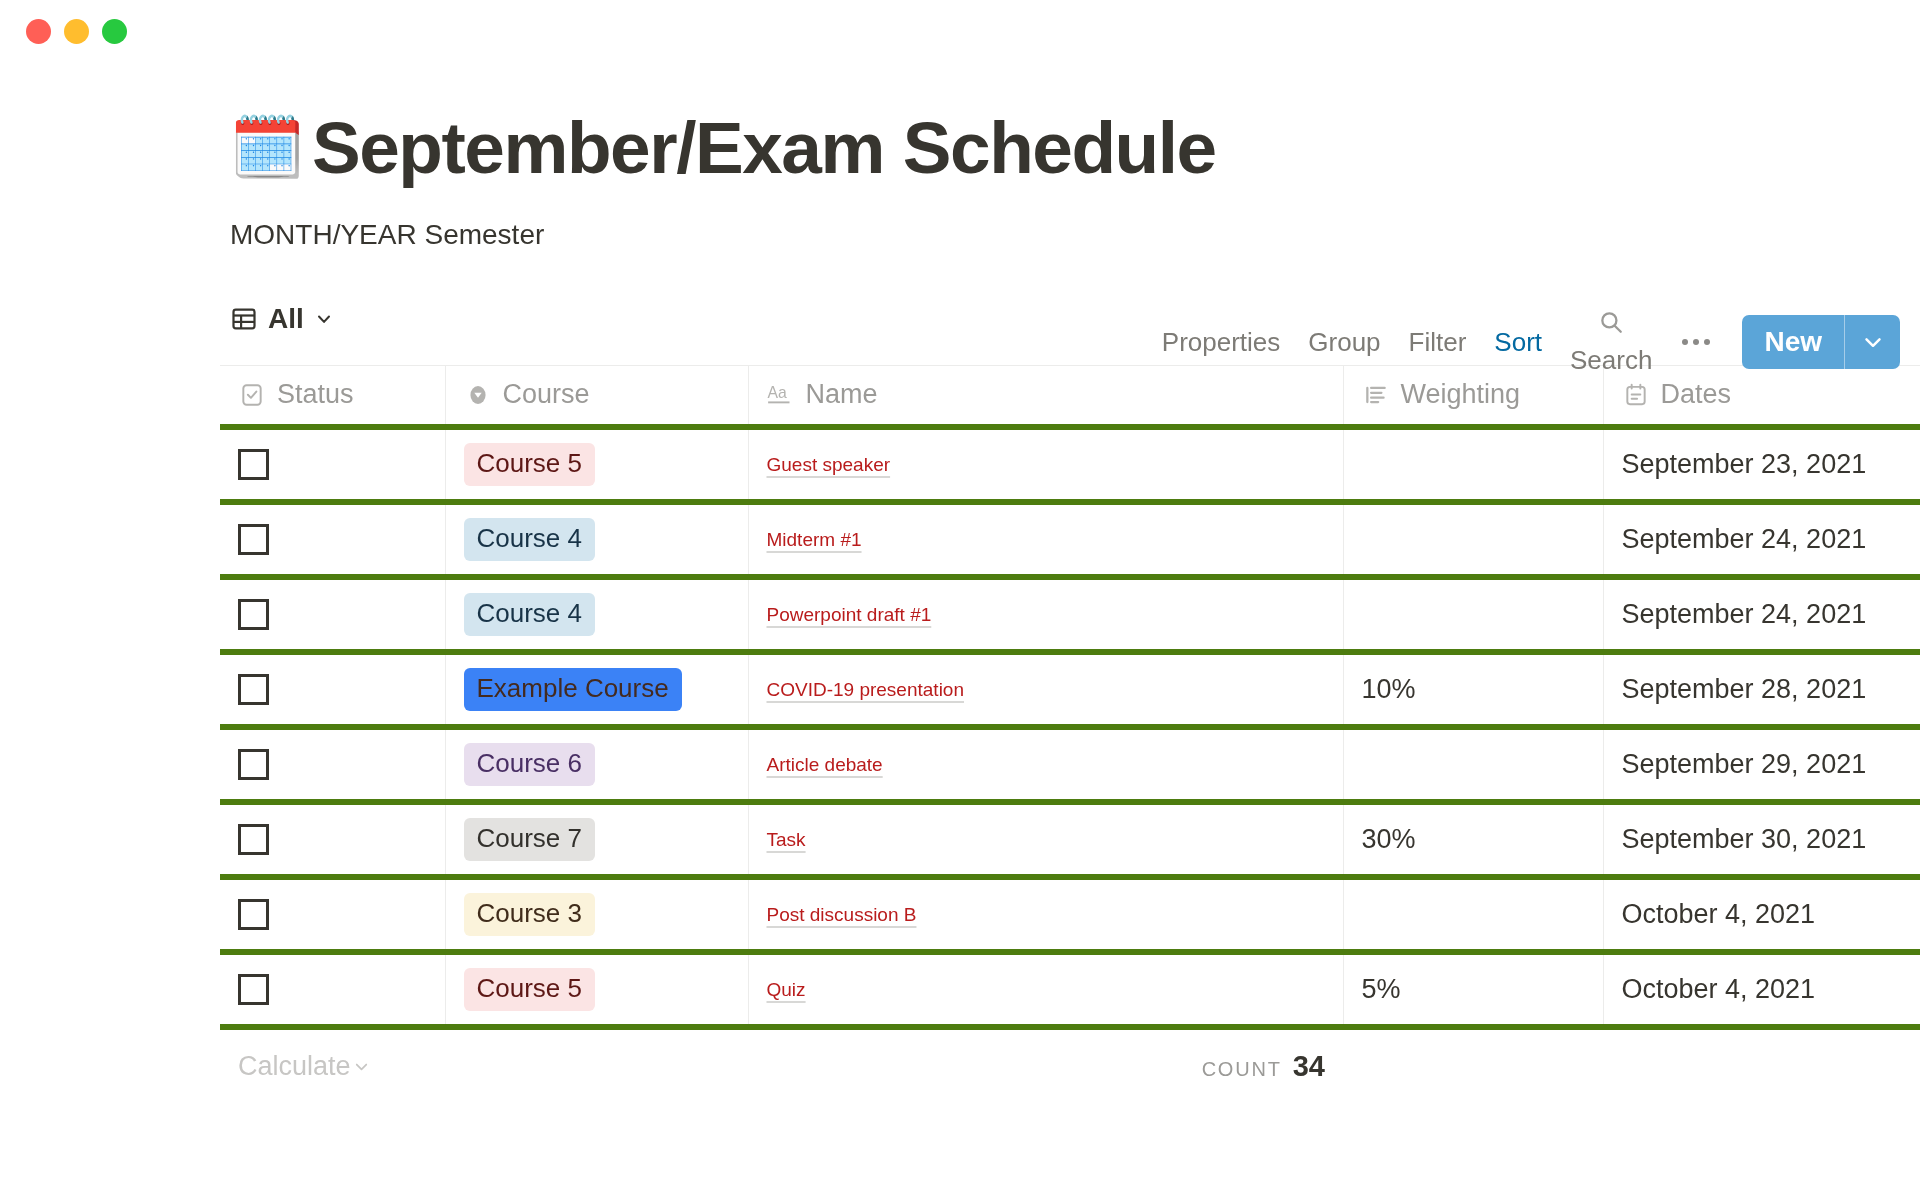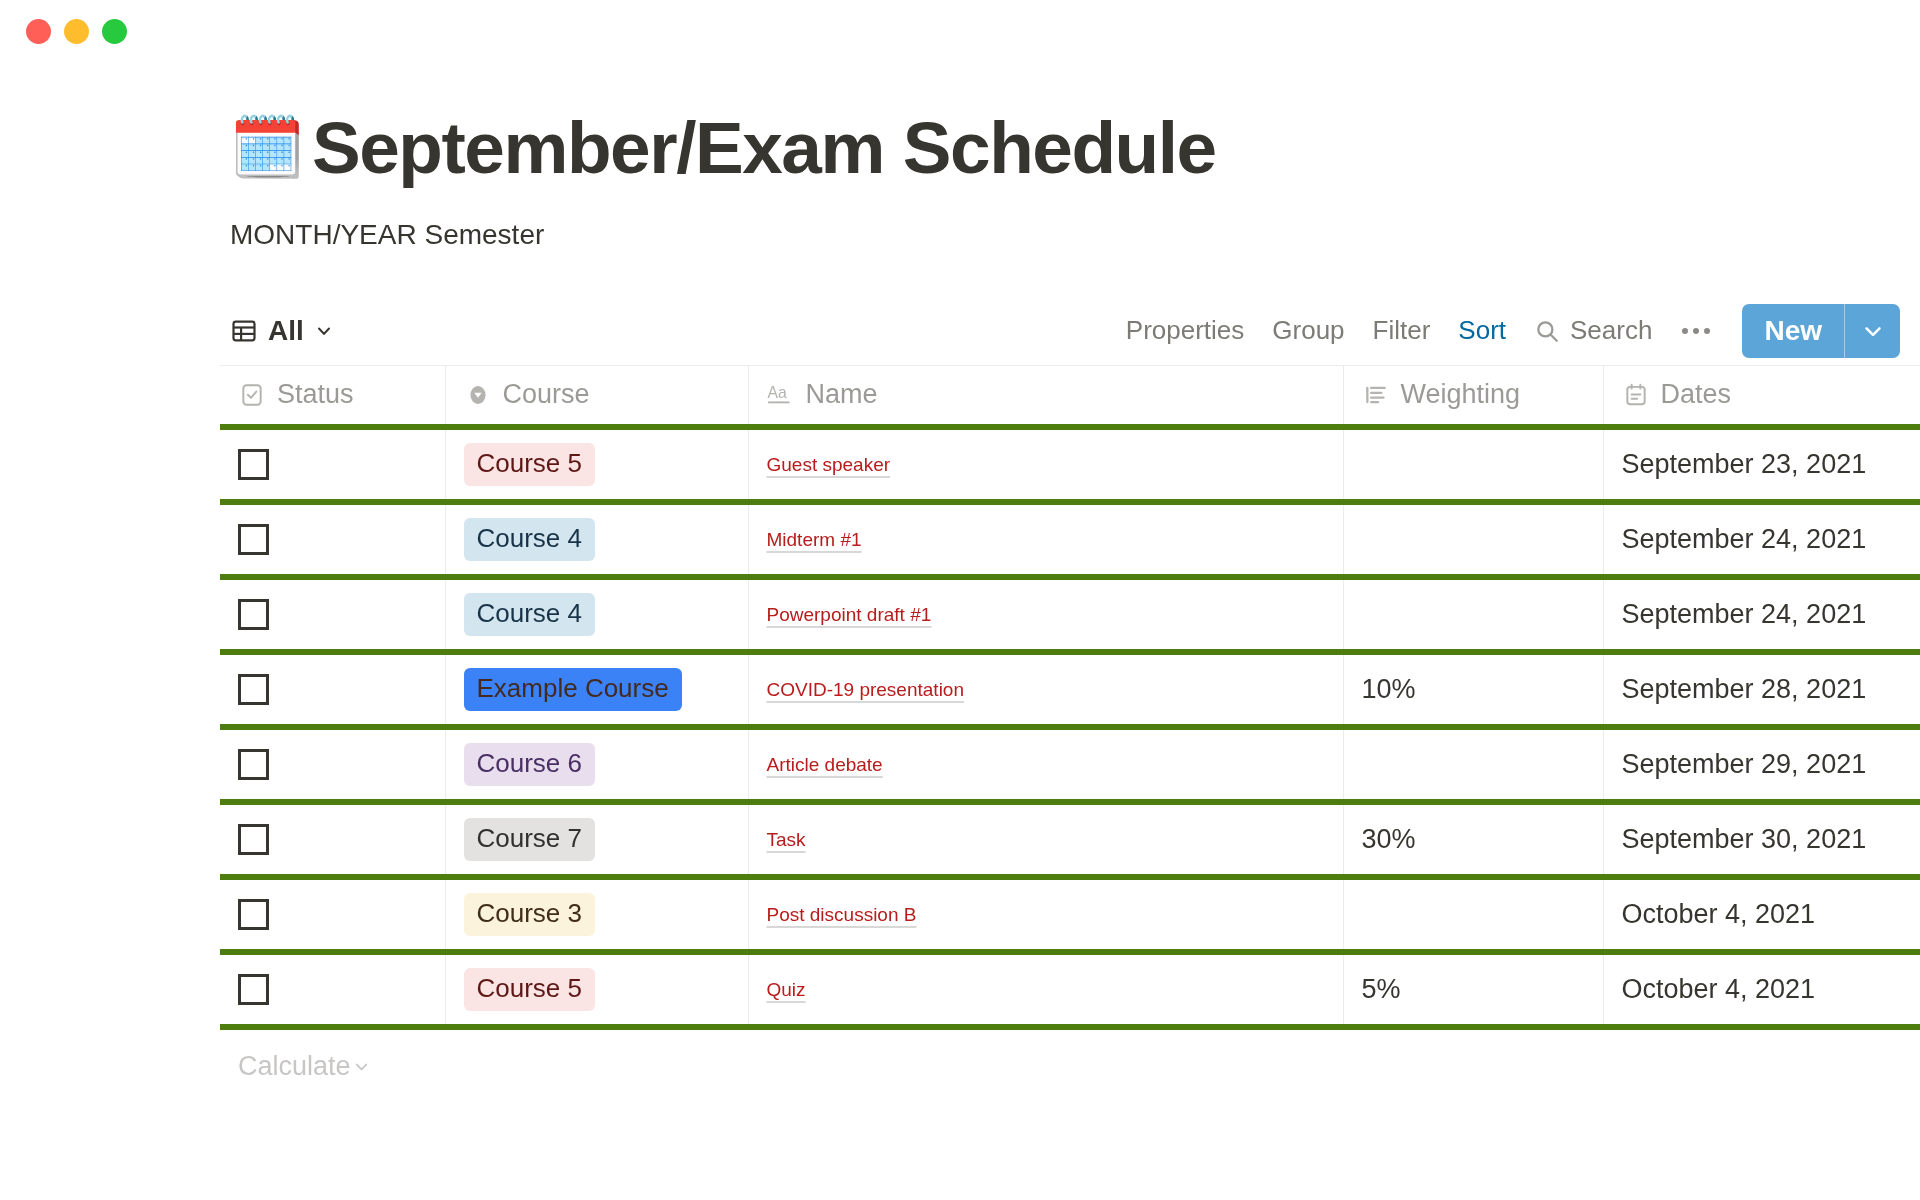--- a/index.html
+++ b/index.html
@@ -77,21 +77,21 @@
     font-weight: 400;
   }
 
   
   .toolbar {
     margin-top: 52px;
     padding-left: 230px;
     padding-right: 20px;
     height: 56px;
     display: flex;
-    align-items: center;
+    align-items: flex-start;
   }
 
   .view-tab {
     display: flex;
     align-items: center;
     gap: 10px;
     cursor: pointer;
   }
   .view-icon {
     width: 28px; height: 28px;
@@ -127,20 +127,21 @@
     white-space: nowrap;
   }
   .tb-btn.active { color: #5BA2D6; }
 
   .tb-search {
     display: flex;
     align-items: center;
     gap: 10px;
     padding: 6px 14px;
     cursor: pointer;
+    flex-direction: column;
   }
   .search-icon {
     width: 26px; height: 26px;
     display: inline-flex;
     align-items: center;
     justify-content: center;
     color: #9b9a97;
   }
   .search-label { font-size: 26px; color: #7d7b76; }
 
@@ -541,15 +542,19 @@
   <div class="footer-row">
     <div class="calc-cell">
       <span class="calc-label">Calculate</span>
       <span class="calc-caret">
         <svg width="19" height="19" viewBox="0 0 24 24" fill="none" stroke="#c7c6c4" stroke-width="2.2" stroke-linecap="round" stroke-linejoin="round">
           <polyline points="6 9.5 12 15.5 18 9.5"></polyline>
         </svg>
       </span>
     </div>
     <div class="spacer-course"></div>
+    <div class="count-cell">
+      <span class="count-label">Count</span>
+      <span class="count-value">34</span>
+    </div>
   </div>
 
 </div>
 
 </body></html>

